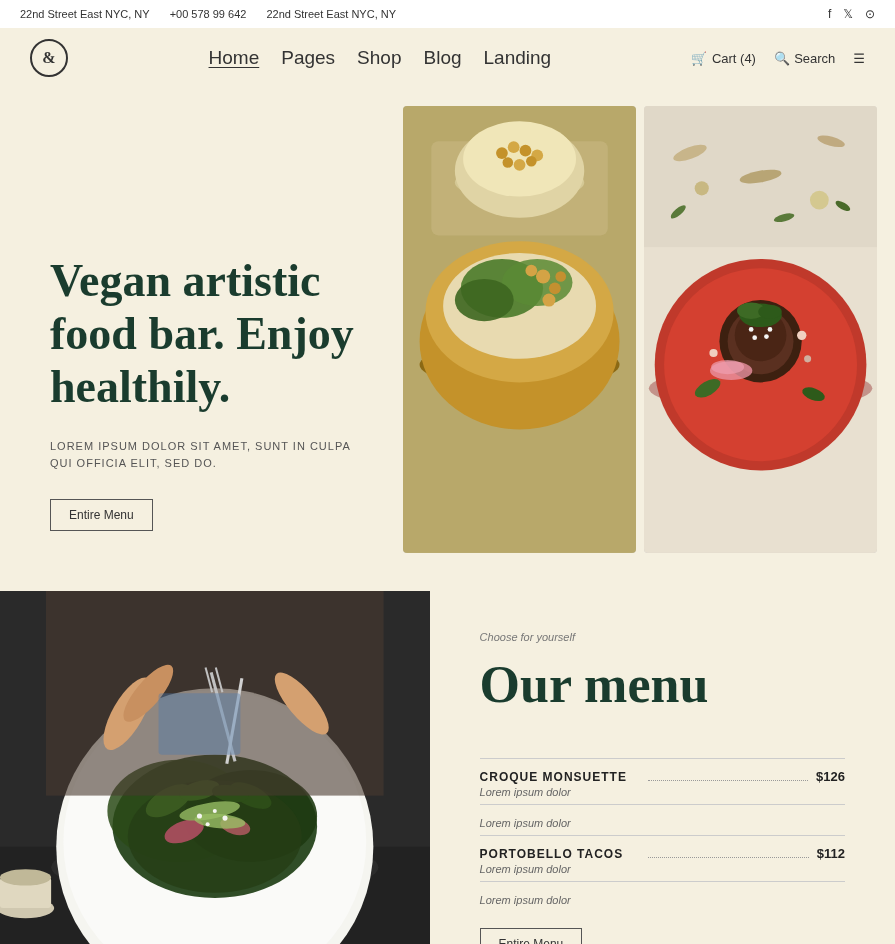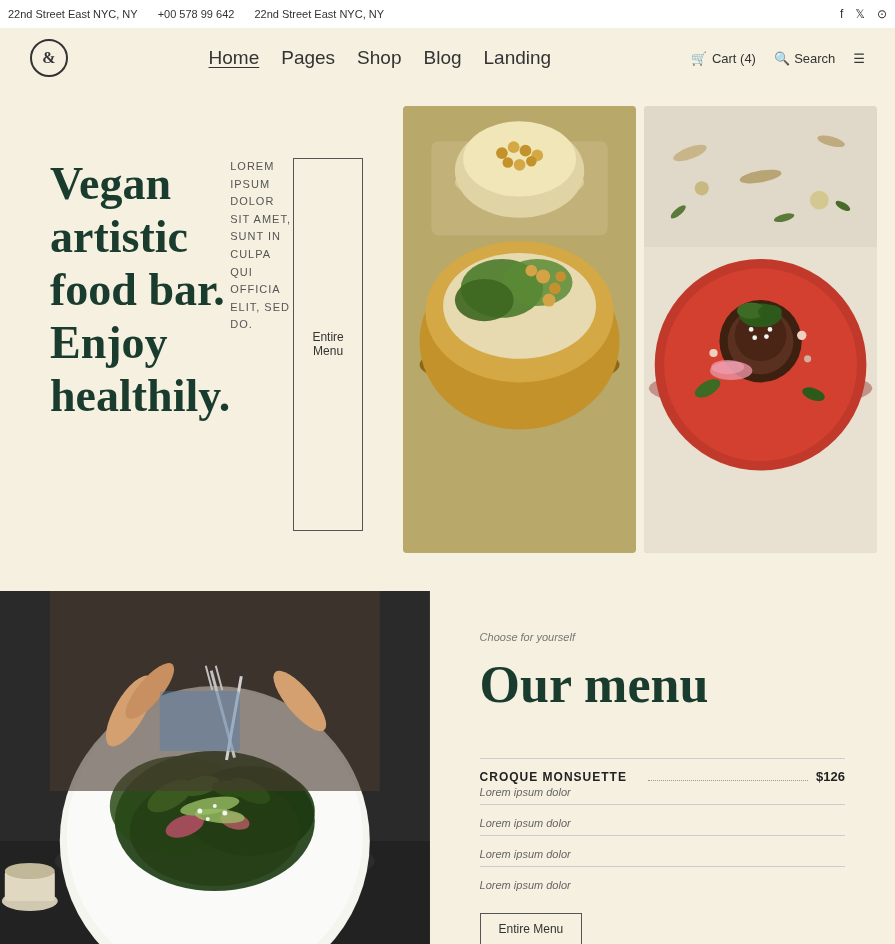--- a/index.html
+++ b/index.html
@@ -4,21 +4,21 @@
   <style>
     * { margin: 0; padding: 0; box-sizing: border-box; }
     body { font-family: 'Georgia', serif; background: #f5f0e0; width: 895px; }
 
     
     .topbar {
       background: #fff;
       display: flex;
       align-items: center;
       justify-content: space-between;
-      padding: 0 8px;
+      padding: 0 20px;
       height: 28px;
       font-size: 11px;
       color: #333;
       font-family: Arial, sans-serif;
       text-align: center;
     }
     .topbar-left { display: flex; gap: 20px; }
     .topbar-right { display: flex; gap: 12px; }
     .topbar-right span { cursor: pointer; font-size: 12px; }
 
@@ -61,20 +61,21 @@
       background: #f5f0e0;
       display: flex;
       min-height: 470px;
       position: relative;
       overflow: hidden;
     }
     .hero-text {
       width: 45%;
       padding: 70px 40px 40px 50px;
       display: flex;
+      flex-direction: column;
       justify-content: flex-end;
     }
     .hero-title {
       font-size: 46px;
       font-weight: 800;
       color: #1a3c2e;
       line-height: 1.15;
       margin-bottom: 24px;
       font-family: Georgia, serif;
     }
@@ -405,20 +406,25 @@
         <span class="menu-item-price">$126</span>
       </div>
       <div class="menu-item-desc">Lorem ipsum dolor</div>
     </div>
 
     <div class="menu-item">
       <div class="menu-item-desc">Lorem ipsum dolor</div>
     </div>
 
     <div class="menu-item">
+      <div class="menu-item-row">
+        <span class="menu-item-name">PORTOBELLO TACOS</span>
+        <span class="menu-item-dots"></span>
+        <span class="menu-item-price">$112</span>
+      </div>
       <div class="menu-item-desc">Lorem ipsum dolor</div>
     </div>
 
     <div class="menu-item">
       <div class="menu-item-desc">Lorem ipsum dolor</div>
     </div>
 
     <button class="btn-outline-menu">Entire Menu</button>
   </div>
 </section>

